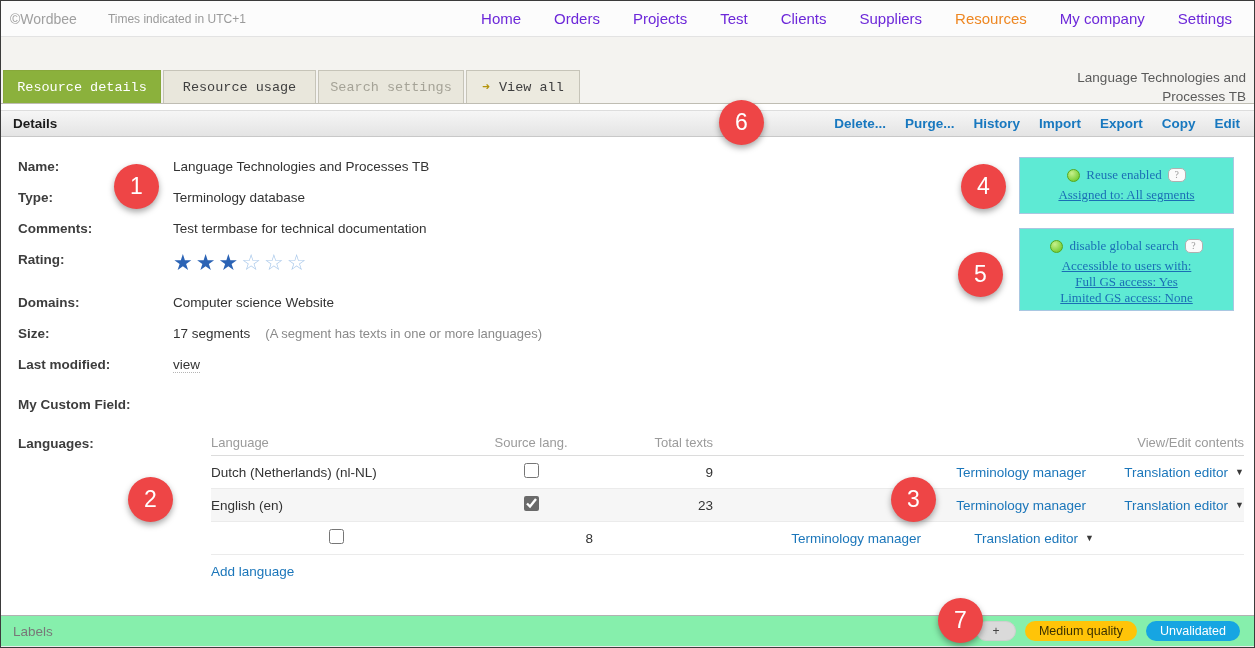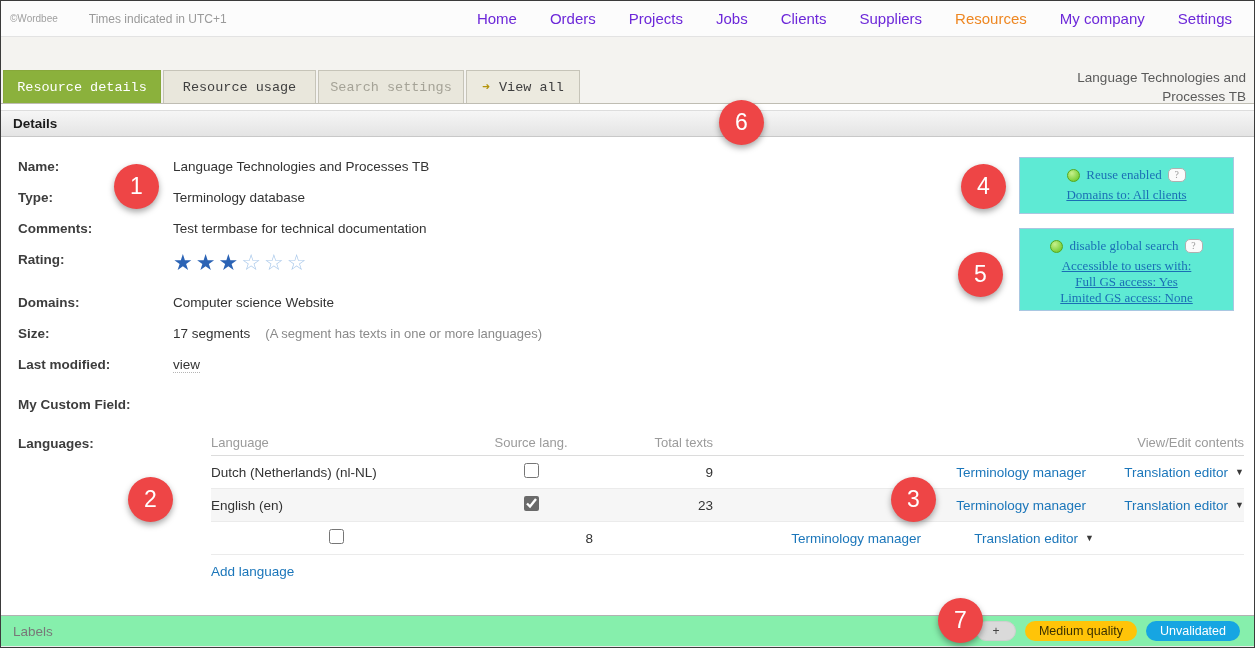--- a/index.html
+++ b/index.html
@@ -1,21 +1,21 @@
 <!DOCTYPE html>
 <html><head>
 <meta charset="utf-8">
 <style>
   * { box-sizing: border-box; margin: 0; padding: 0; }
   body { font-family: "Liberation Sans", "DejaVu Sans", sans-serif; background: #fff; }
   .frame { position: relative; width: 1255px; height: 648px; border: 1px solid #3b3b3b; background: #fff; overflow: hidden; }
 
   
   .topnav { height: 36px; display: flex; align-items: center; background: #fcfcfc; border-bottom: 1px solid #e3e3e3; }
-  .brand { margin-left: 9px; font-size: 10px; color: #a0a0a0; }
+  .brand { margin-left: 9px; font-size: 14px; color: #a0a0a0; }
   .tz-note { margin-left: 31px; font-size: 12px; color: #9a9a9a; }
   .nav-items { margin-left: auto; display: flex; gap: 33px; padding-right: 22px; list-style: none; }
   .nav-items a { text-decoration: none; font-size: 15px; color: #6d28d9; cursor: pointer; }
   .nav-items a.nav-active { color: #ee8722; }
 
   
   .tab-band { position: relative; height: 67px; background: #f4f3f0; border-bottom: 1px solid #bfbdb3; }
   .tabs { position: absolute; left: 2px; bottom: 0; display: flex; height: 33px; font-family: Liberation Mono, monospace; }
   .tab { display: flex; align-items: center; justify-content: center; font-size: 13.5px; cursor: pointer; text-decoration: none; }
   .tab-active { width: 158px; background: #8bb13c; color: #fff; border: 1px solid #87a83a; border-bottom: none; }
@@ -93,21 +93,21 @@
 
 <div class="frame">
 
   <div class="topnav">
     <span class="brand">©Wordbee</span>
     <span class="tz-note">Times indicated in UTC+1</span>
     <ul class="nav-items">
       <li><a>Home</a></li>
       <li><a>Orders</a></li>
       <li><a>Projects</a></li>
-      <li><a>Jobs</a></li>
+      <li><a>Test</a></li>
       <li><a>Clients</a></li>
       <li><a>Suppliers</a></li>
       <li><a class="nav-active">Resources</a></li>
       <li><a>My company</a></li>
       <li><a>Settings</a></li>
     </ul>
   </div>
 
   <div class="tab-band">
     <div class="tabs">
@@ -119,20 +119,29 @@
           <span>View all</span>
         </a>
     </div>
     <div class="resource-title">Language Technologies and Processes TB</div>
   </div>
 
   <div class="gap-strip"></div>
 
   <div class="toolbar">
     <span class="toolbar-title">Details</span>
+    <div class="toolbar-actions">
+      <a>Delete...</a>
+      <a>Purge...</a>
+      <a>History</a>
+      <a>Import</a>
+      <a>Export</a>
+      <a>Copy</a>
+      <a>Edit</a>
+    </div>
   </div>
 
   <div class="content">
 
     <div class="frow" style="top:22px">
       <span class="flabel">Name:</span>
       <span class="fvalue">Language Technologies and Processes TB</span>
     </div>
 
     <div class="frow" style="top:53px">
@@ -226,21 +235,21 @@
     </div>
 
     <a class="link add-language">Add language</a>
 
     <div class="info-panel panel-reuse">
       <div class="status-line">
         <span class="status-dot"></span>
         <span>Reuse enabled</span>
         <span class="help-badge">?</span>
       </div>
-      <a class="panel-link">Domains to: All clients</a>
+      <a class="panel-link">Assigned to: All segments</a>
     </div>
 
     <div class="info-panel panel-gs">
       <div class="status-line">
         <span class="status-dot"></span>
         <span>disable global search</span>
         <span class="help-badge">?</span>
       </div>
       <a class="panel-link">Accessible to users with:</a>
       <a class="panel-link">Full GS access: Yes</a>

